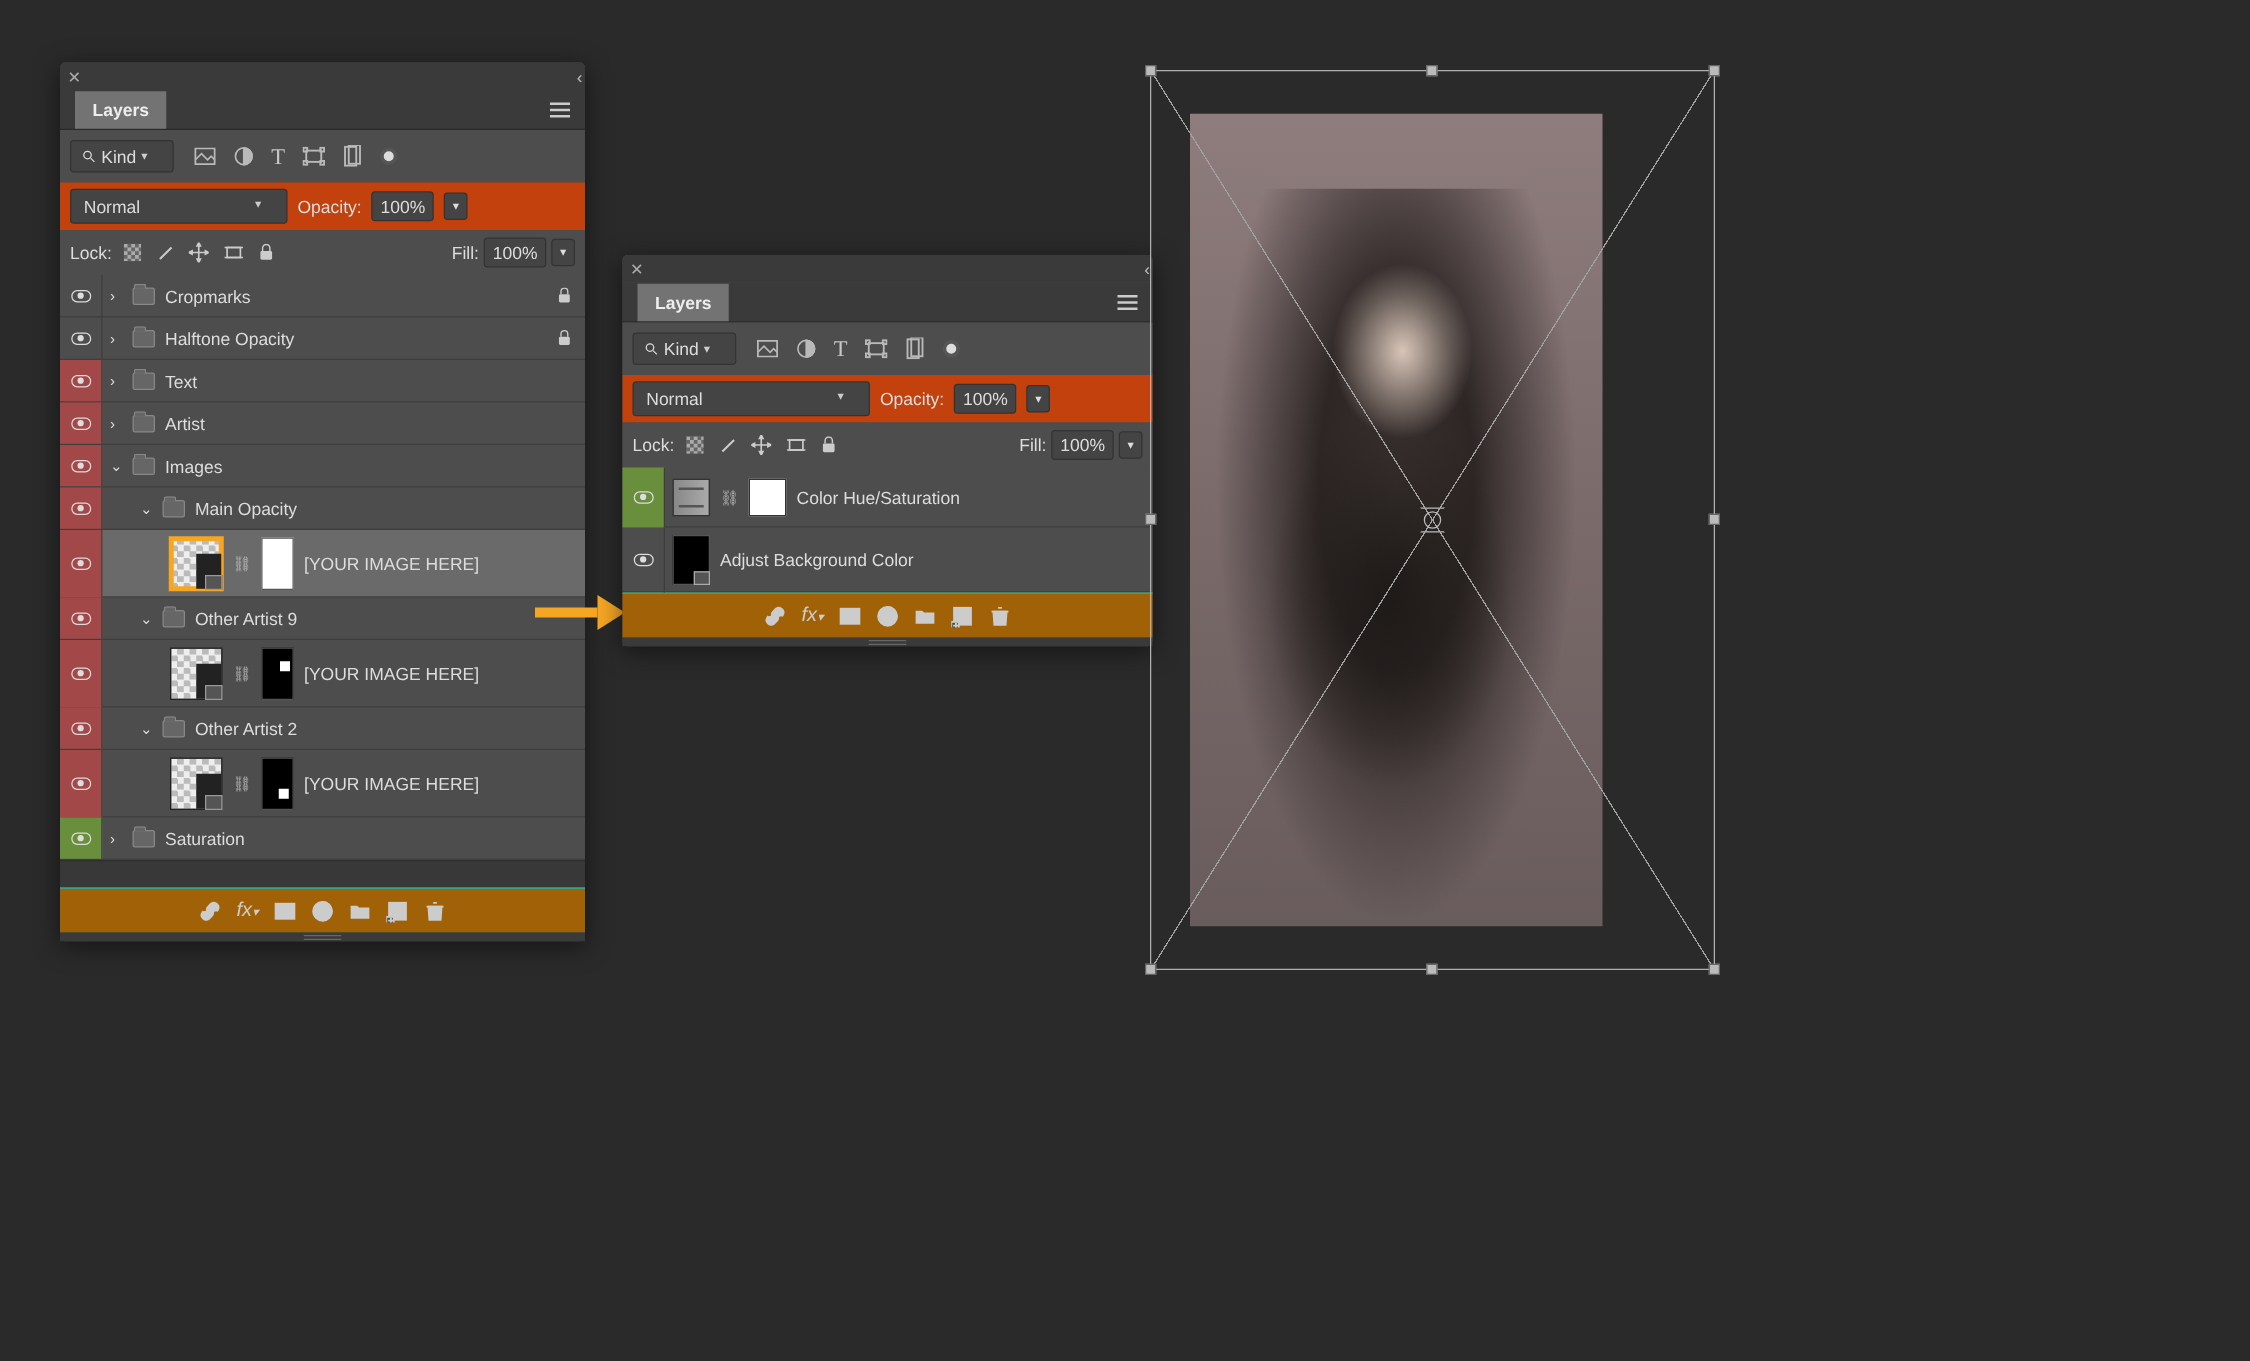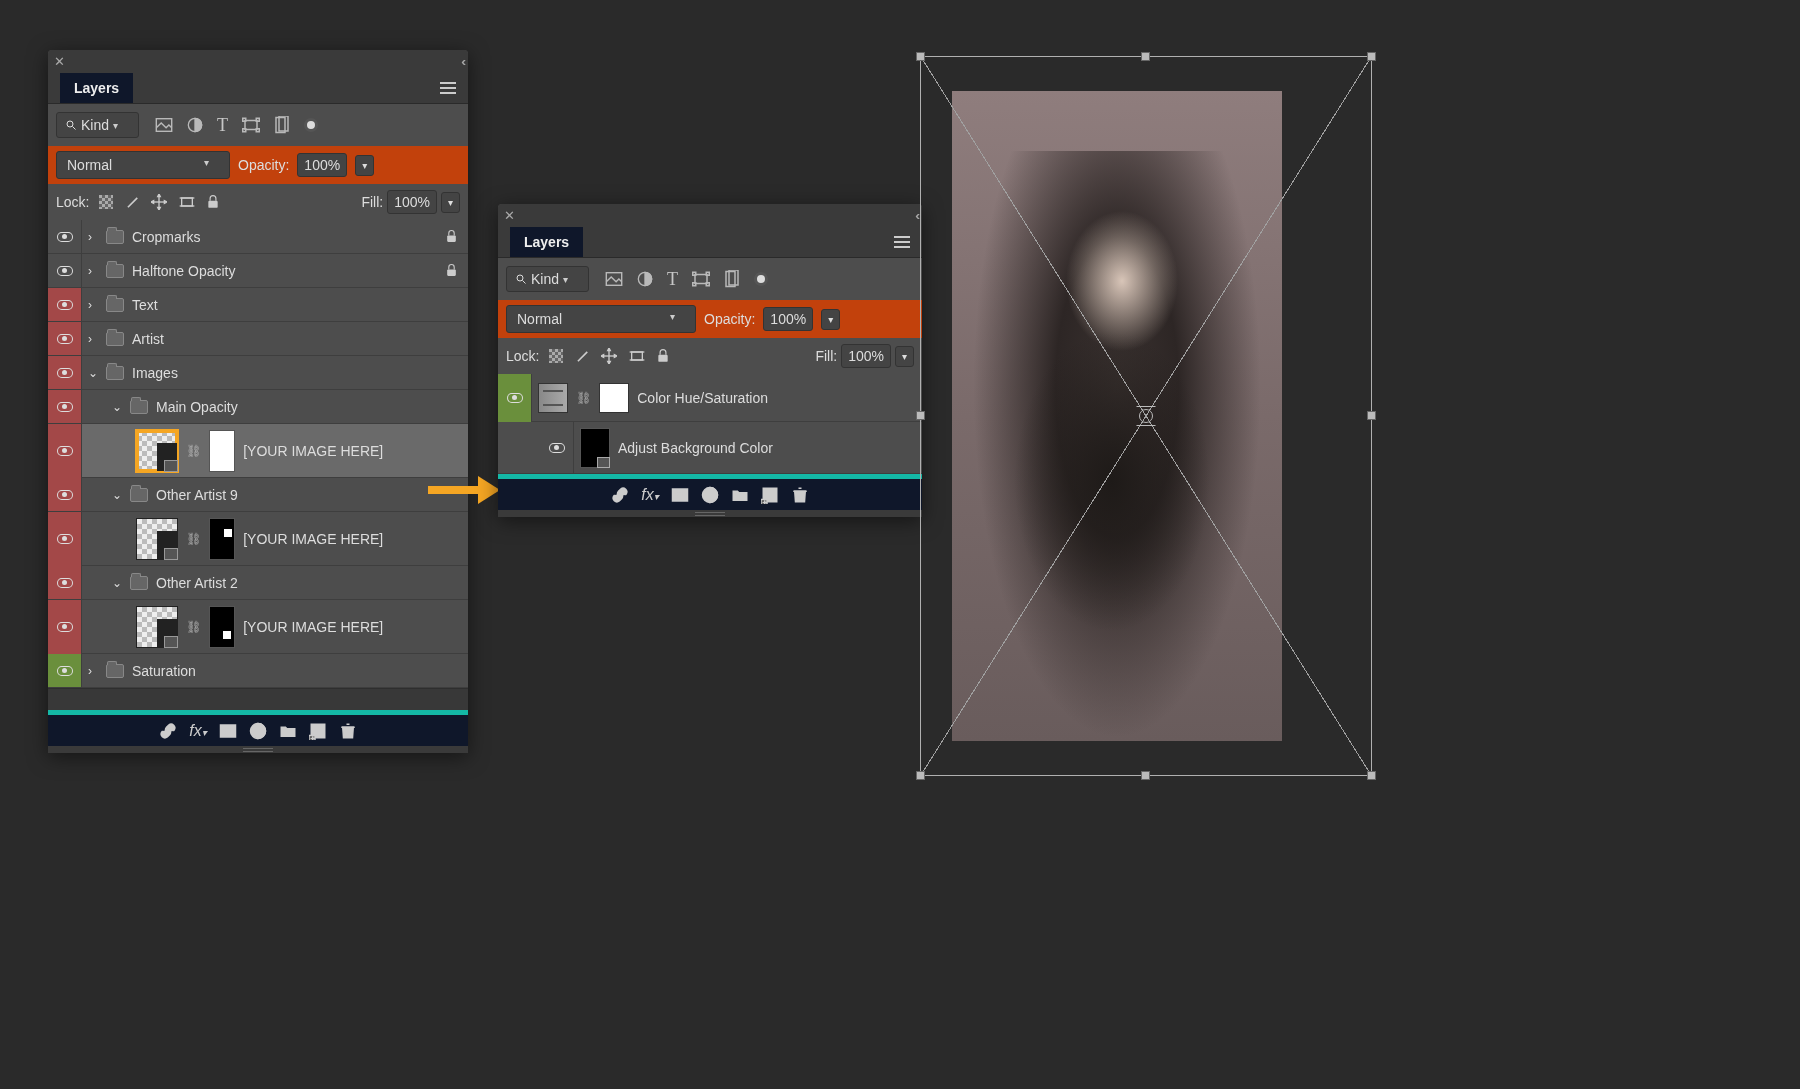--- a/index.html
+++ b/index.html
@@ -42,21 +42,21 @@
   .tabs-row {
     height: 32px;
     background: #3a3a3a;
     display: flex;
     align-items: center;
     justify-content: space-between;
     padding: 0 12px;
     border-bottom: 1px solid #2a2a2a;
   }
   .tab {
-    background: #0f172a;
+    background: #737373;
     padding: 7px 14px;
     margin-bottom: -1px;
     font-weight: 600;
     color: #eee;
   }
   .hamburger {
     display: flex;
     flex-direction: column;
     gap: 3px;
     cursor: pointer;
@@ -272,26 +272,26 @@
   }
   .highlighted {
     outline: 4px solid #f5a623;
     outline-offset: -3px;
   }
   .row-selected .layer-content {
     background: #6a6a6a;
   }
   .panel-footer {
     height: 36px;
-    background: #0f172a;
+    background: #a16207;
     display: flex;
     align-items: center;
     justify-content: center;
     gap: 12px;
-    border-top: 5px solid #14b8a6;
+    border-top: 1px solid #14b8a6;
     color: #ccc;
   }
   .grab-strip {
     height: 7px;
     background: #3a3a3a;
     display:flex;
     justify-content:center;
     align-items:center;
   }
   .grab-strip::after{
@@ -852,21 +852,21 @@
         </div>
       <div class="layer-content">
         <div class="adj-thumb adj-hue"></div>
         <span class="link-icon">⛓</span>
         <div class="adj-thumb" style="background:#fff;"></div>
         <span class="layer-name">Color Hue/Saturation</span>
       </div>
     </div>
 
 
-    <div class="layer-row" style="height:52px;padding-left:42px;">
+    <div class="layer-row" style="height:52px;">
       <div class="vis-col" style="height:52px;">
           <div class="eye-icon"></div>
         </div>
       <div class="layer-content">
         <div class="grad-thumb"></div>
         <span class="layer-name">Adjust Background Color</span>
       </div>
     </div>
   </div>
 

